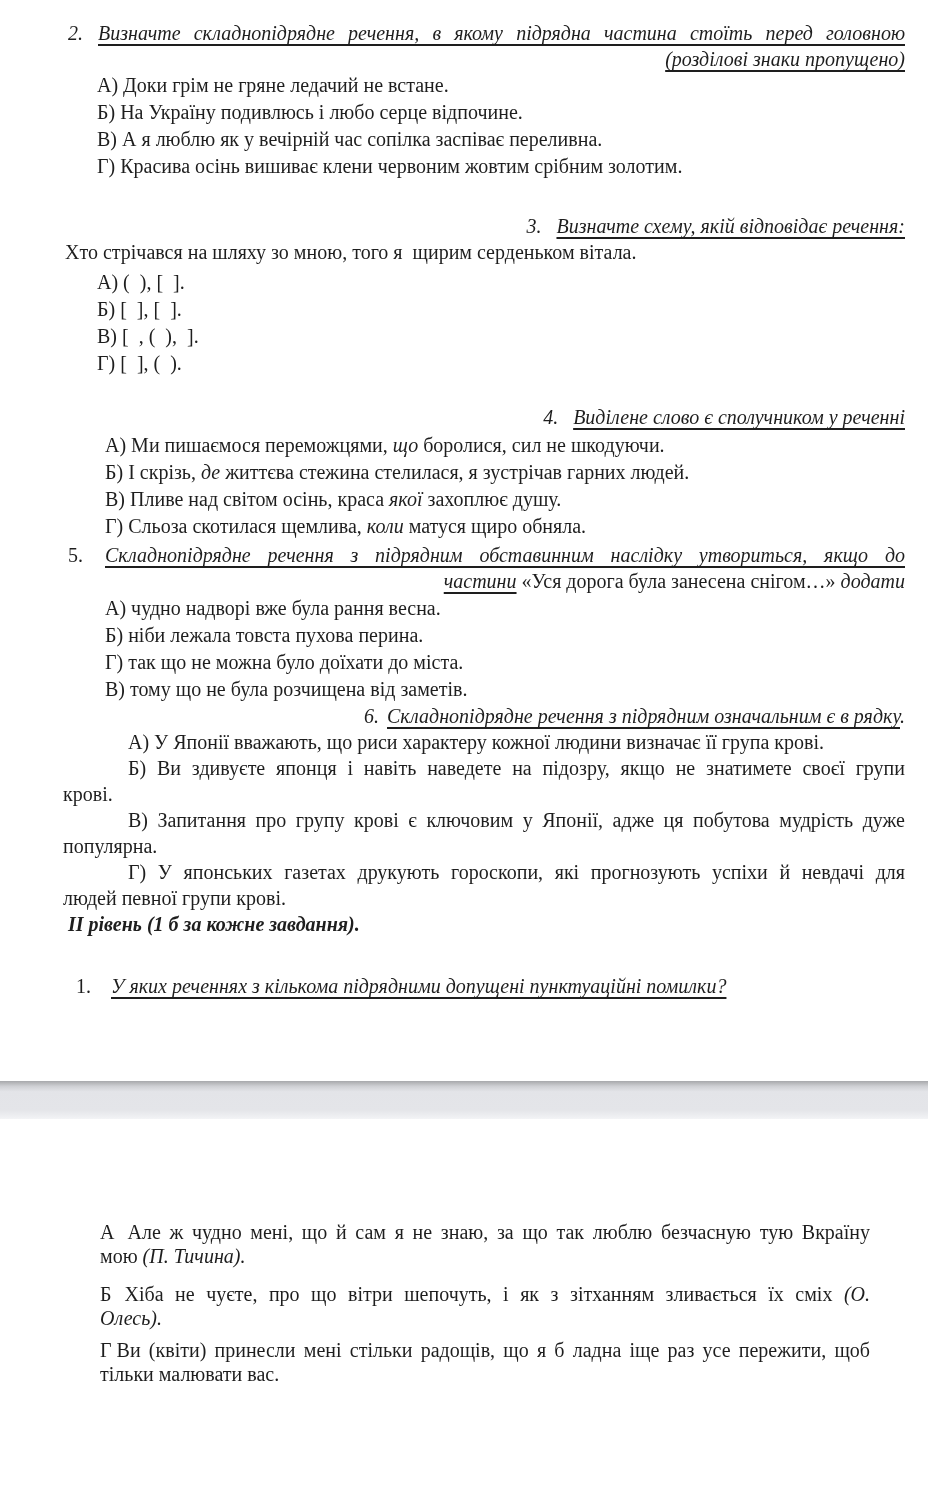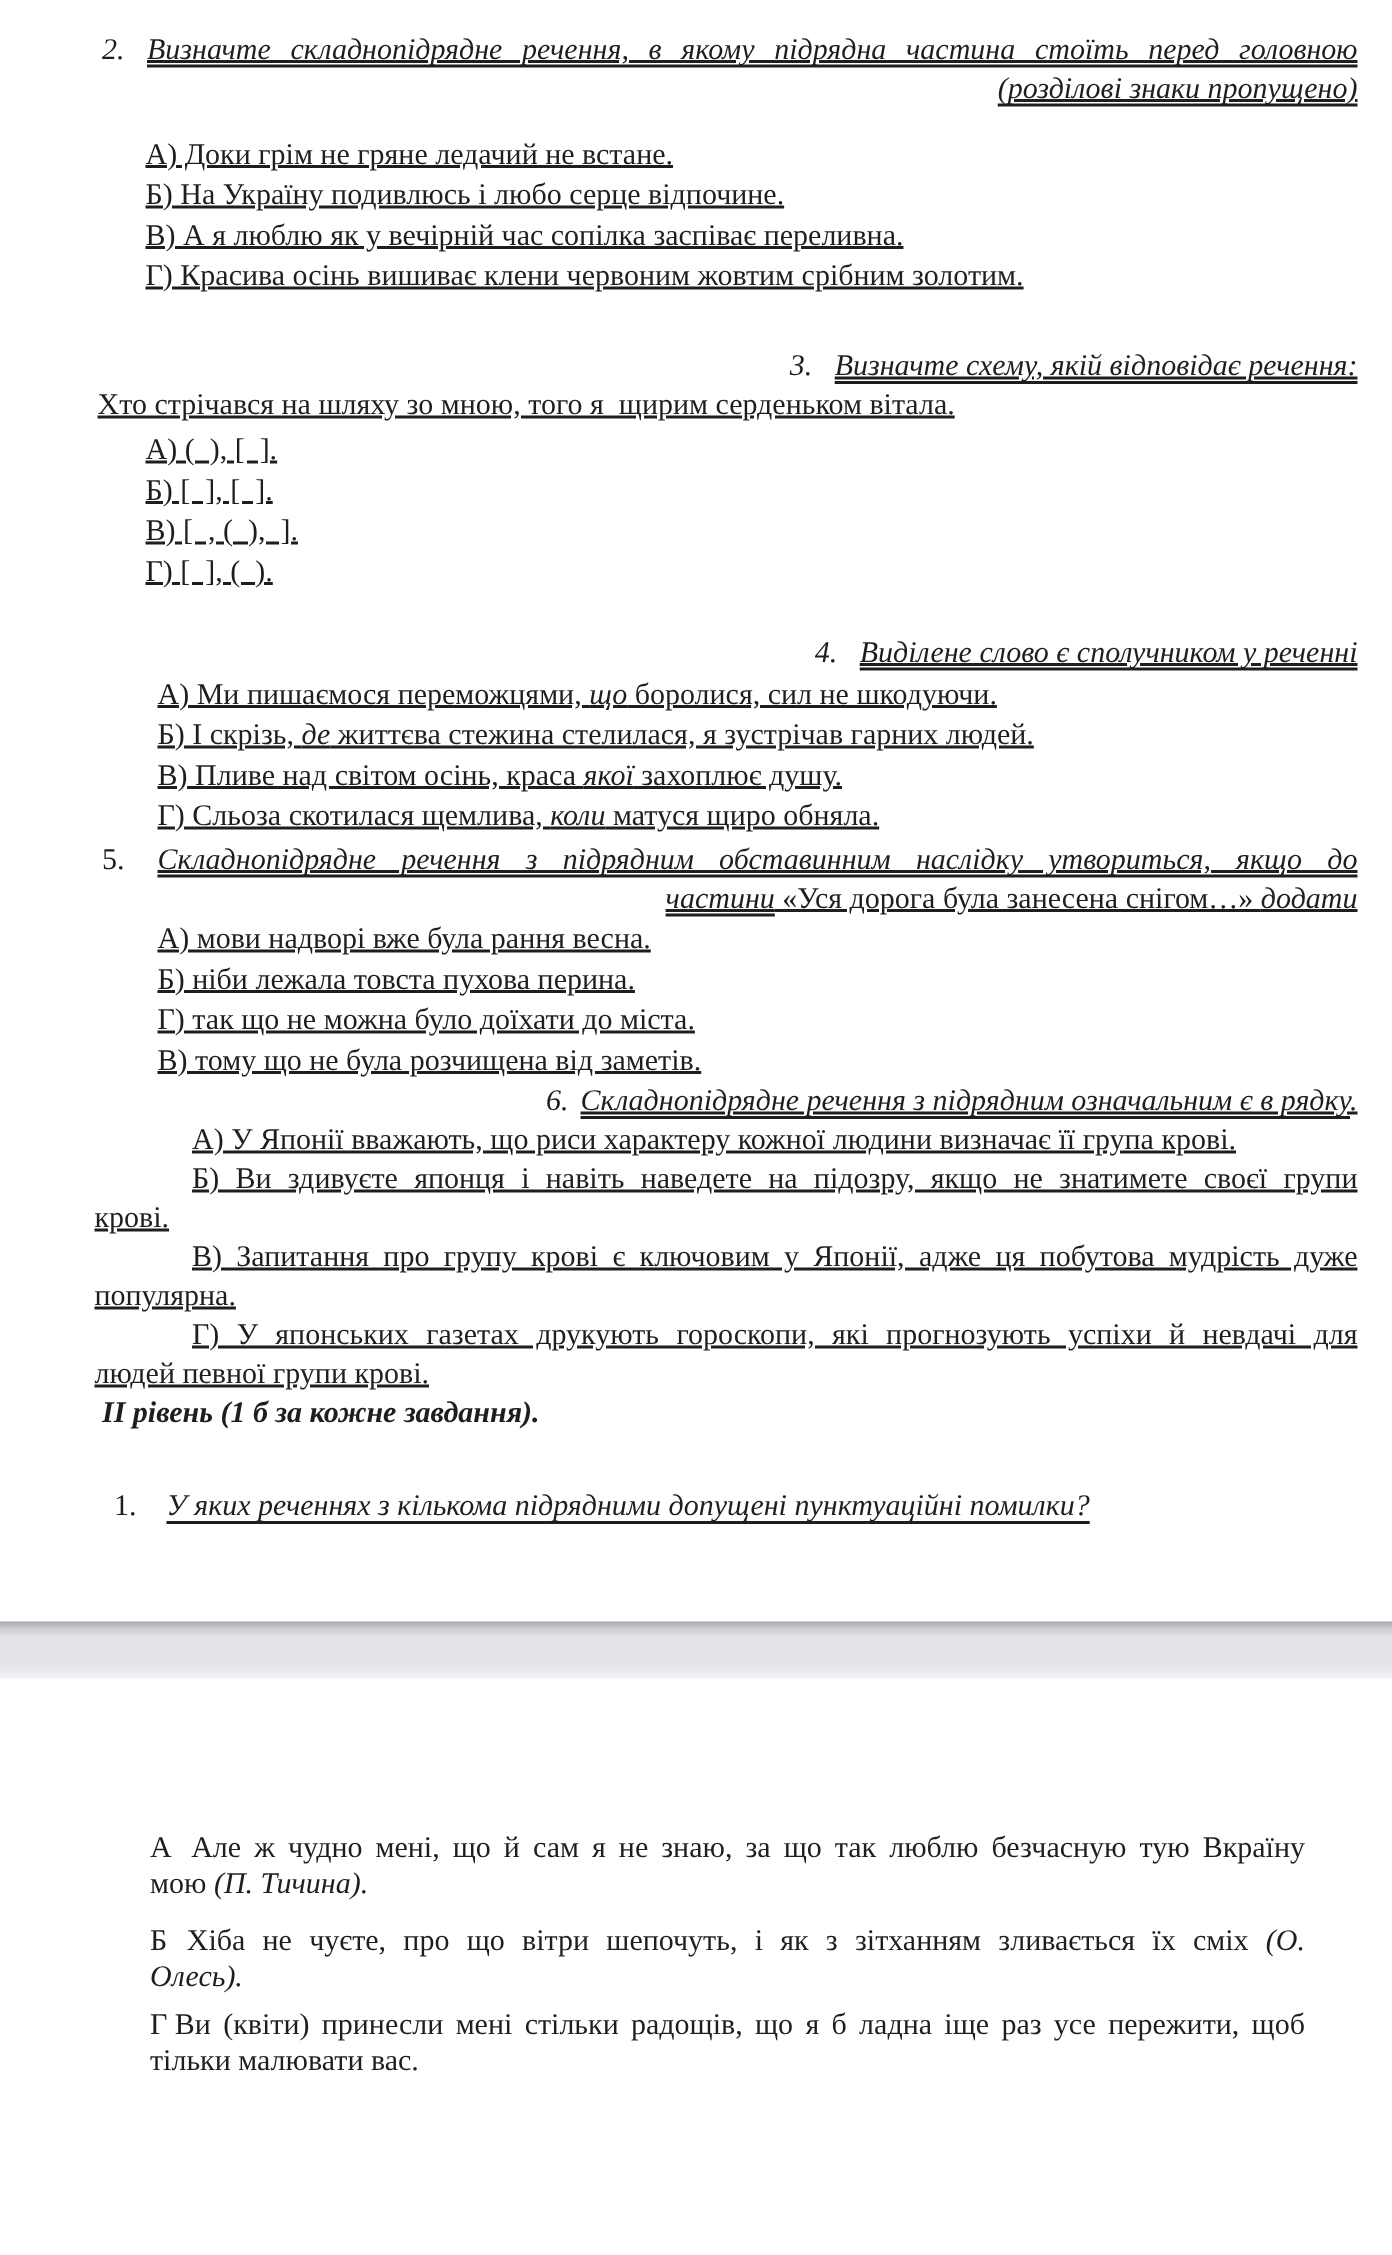--- a/index.html
+++ b/index.html
@@ -2,29 +2,29 @@
 <html><head>
 <meta charset="utf-8">
 <style>
   html, body { margin: 0; padding: 0; background: #ffffff; }
   body {
     width: 928px; height: 1503px; overflow: hidden;
     font-family: "Liberation Serif", "DejaVu Serif", serif;
     color: #1e1e1e; font-size: 20px;
   }
   .sec1 { box-sizing: border-box; height: 1081px; padding: 20px 23px 0 68px; overflow: hidden; }
-  .qblock { margin: 0; text-decoration: underline; }
+  .qblock { margin: 0; }
   .qhead { font-style: italic; line-height: 26px; text-align: right; }
   .num { display: inline-block; margin-right: 15px; }
   .num-up { font-style: normal; }
   .u { text-decoration: underline; text-decoration-thickness: 2px; text-underline-offset: 4px; }
   .jl { text-align: justify; text-align-last: justify; }
   .opts { line-height: 27px; }
   .opt { white-space: pre-wrap; }
-  .opts-2 { margin-left: 29px; margin-top: 18px; }
+  .opts-2 { margin-left: 29px; margin-top: 0; }
   .opts-3 { margin-left: 29px; margin-top: 4px; }
   .opts-4 { margin-left: 37px; margin-top: 2px; }
   .opts-5 { margin-left: 0; margin-top: 1px; }
   .em { font-style: italic; }
   .q3 { margin-top: 33px; }
   .q3-sentence { line-height: 26px; margin-left: -3px; }
   .q4 { margin-top: 27px; }
   .q5 { margin-top: 2px; position: relative; padding-left: 37px; }
   .q5 .qnum-abs { position: absolute; left: 0; top: 0; line-height: 26px; }
   .q6 { margin-top: 0; margin-left: -5px; line-height: 26px; }
@@ -79,21 +79,21 @@
       <div class="opt"><span>В) Пливе над світом осінь, краса </span><span class="em">якої</span><span> захоплює душу.</span></div>
       <div class="opt"><span>Г) Сльоза скотилася щемлива, </span><span class="em">коли</span><span> матуся щиро обняла.</span></div>
     </div>
   </div>
 
   <div class="qblock q5">
     <span class="qnum-abs num-up">5.</span>
     <div class="qhead jl"><span class="u">Складнопідрядне речення з підрядним обставинним наслідку утвориться, якщо до</span></div>
     <div class="qhead"><span class="u">частини</span><span class="num-up"> «Уся дорога була занесена снігом…» </span><span>додати</span></div>
     <div class="opts opts-5">
-      <div class="opt">А) мови надворі вже була рання весна.</div>
+      <div class="opt">А) чудно надворі вже була рання весна.</div>
       <div class="opt">Б) ніби лежала товста пухова перина.</div>
       <div class="opt">Г) так що не можна було доїхати до міста.</div>
       <div class="opt">В) тому що не була розчищена від заметів.</div>
     </div>
   </div>
 
   <div class="qblock q6">
     <div class="qhead"><span class="num" style="margin-right:8px">6.</span><span class="u">Складнопідрядне речення з підрядним означальним є в рядку</span><span>.</span></div>
     <div>
       <div class="line-indent">А) У Японії вважають, що риси характеру кожної людини визначає її група крові.</div>

